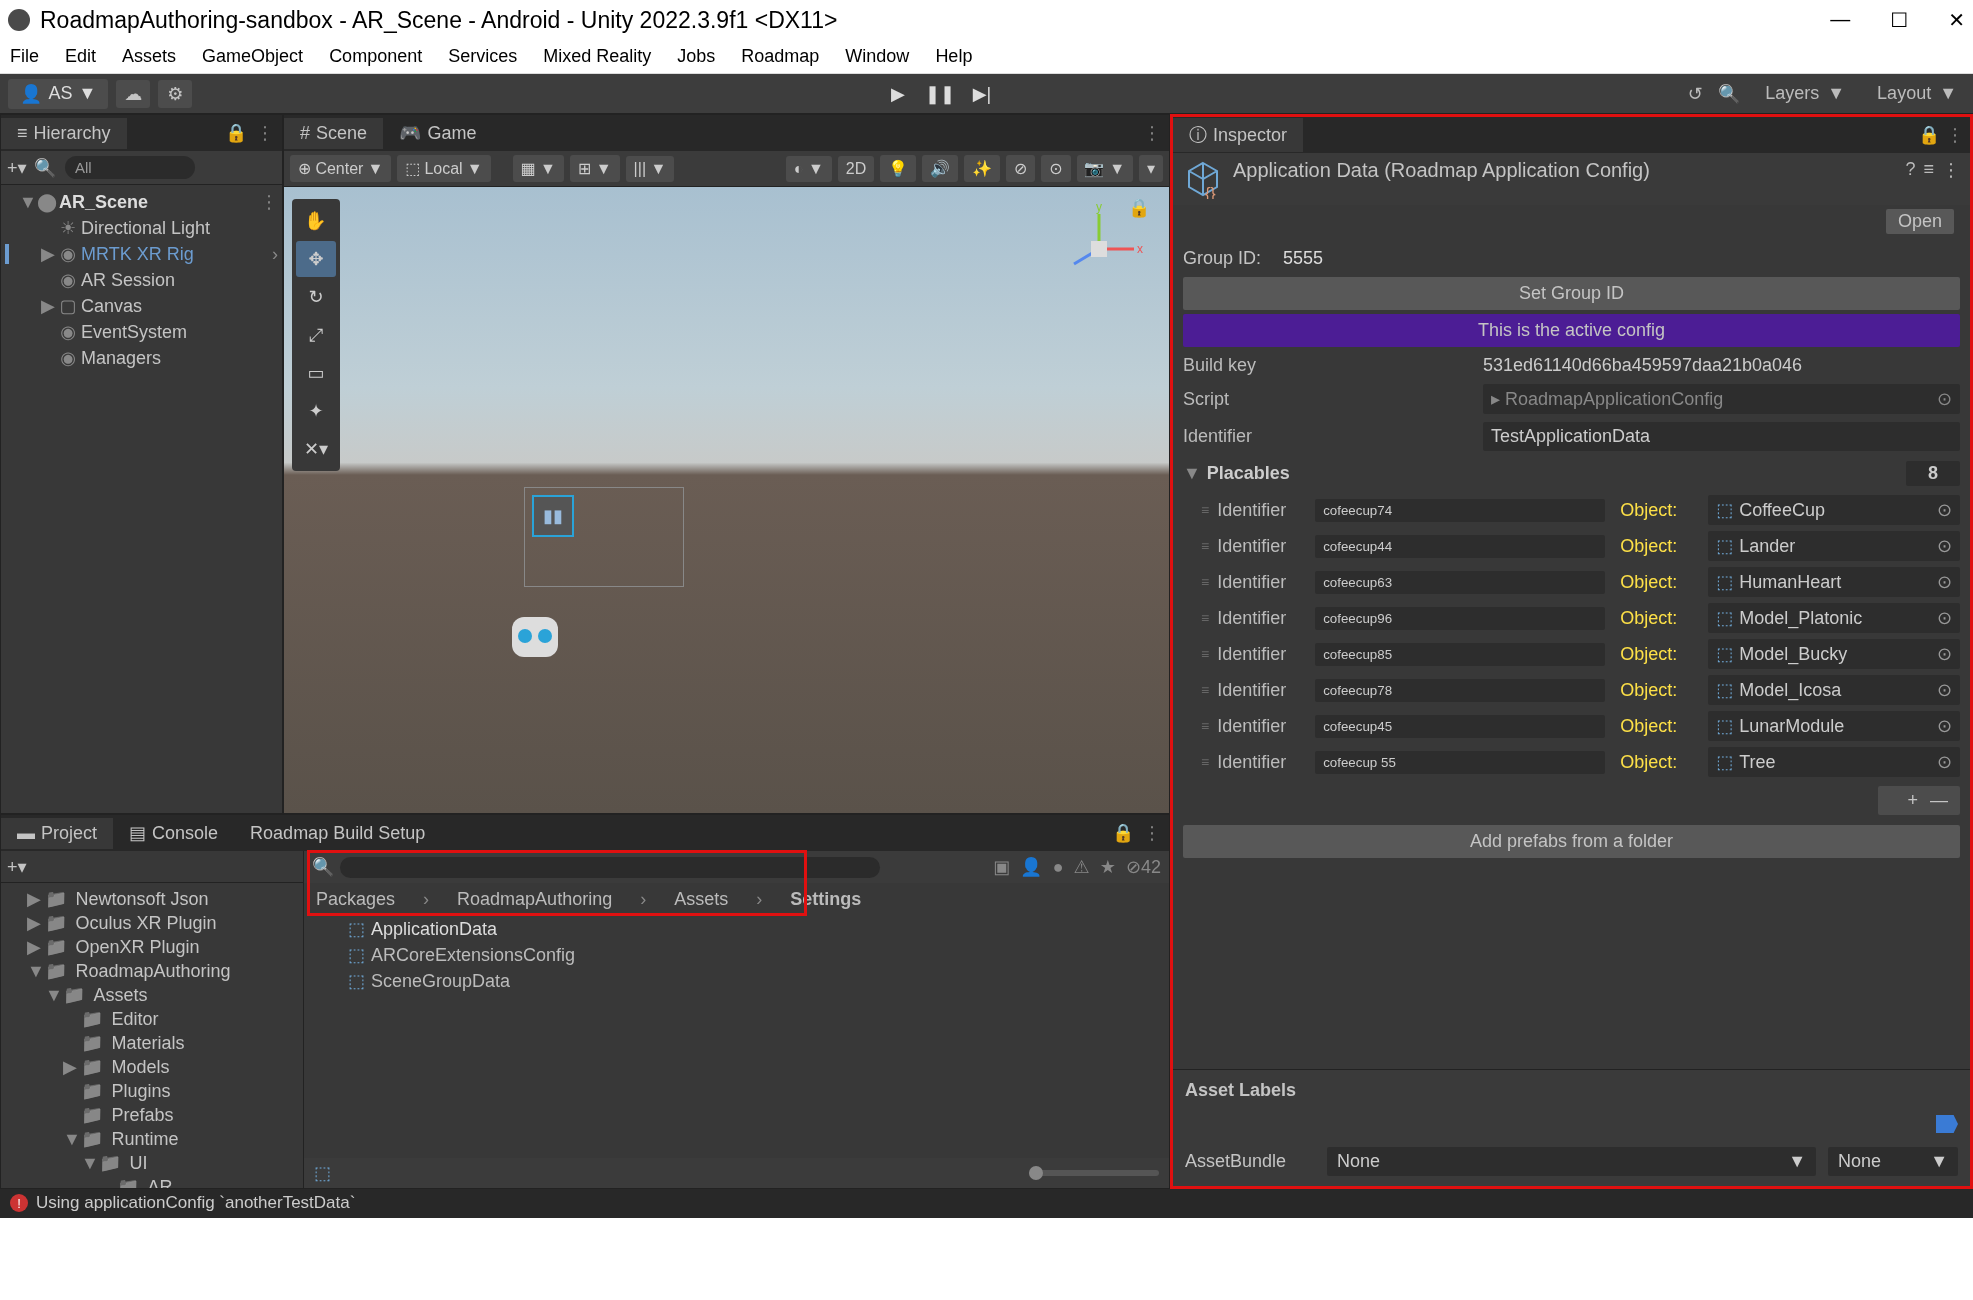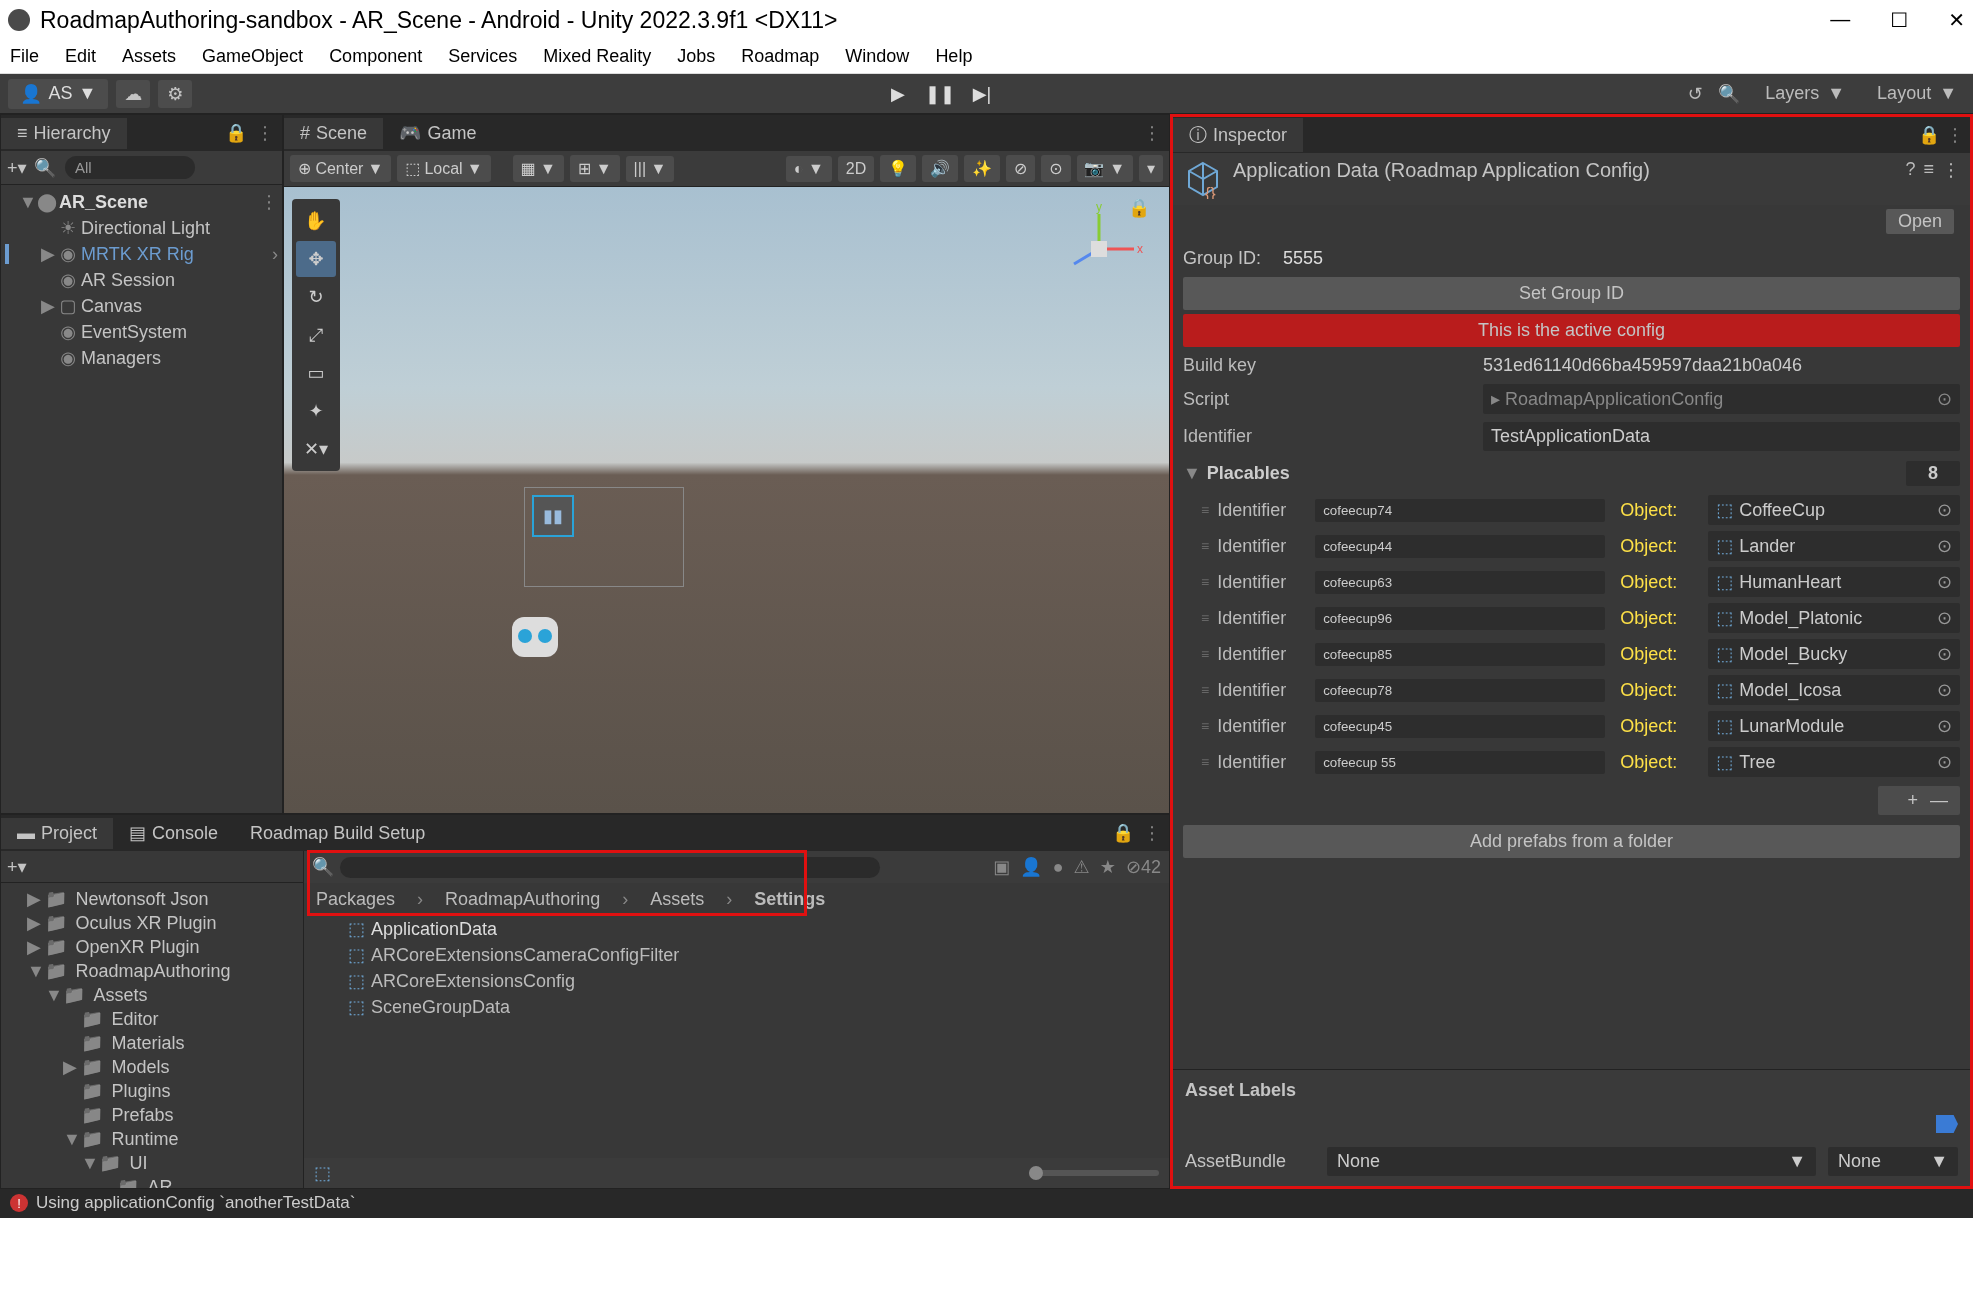--- a/index.html
+++ b/index.html
@@ -91,21 +91,21 @@
 .project-area .tabs { display:flex; background:#282828; height:36px; align-items:center;}
 .project-body { flex:1; display:flex; min-height:0;}
 .proj-left { width:303px; border-right:1px solid #222; overflow:auto;}
 .proj-left .srow { height:32px; display:flex; align-items:center; padding:0 6px; gap:6px; border-bottom:1px solid #222;}
 .proj-tree { padding:4px 0;}
 .proj-tree .tree-row { padding:1px 4px;}
 .proj-right { flex:1; display:flex; flex-direction:column;}
 .proj-right .searchrow { height:32px; background:#3b3b3b; display:flex; align-items:center; padding:0 8px;}
 .proj-right .searchrow input { flex:1; background:#2b2b2b; border:none; border-radius:12px; padding:3px 22px; color:#999; max-width:540px;}
 .proj-right .searchrow .ricons { margin-left:auto; display:flex; gap:10px; color:#888; align-items:center;}
-.breadcrumb { padding:6px 12px; color:#bbb; display:flex; gap:22px; align-items:center; position:relative;text-align:center;}
+.breadcrumb { padding:6px 12px; color:#bbb; display:flex; gap:28px; align-items:center; position:relative;text-align:center;}
 .bc-highlight { position:absolute; border:3px solid #e01010; left:306px; top:-1px; width:500px; height:66px; pointer-events:none;}
 .proj-files { padding:0 12px;}
 .proj-files .file { padding:2px 10px 2px 32px; color:#bbb;}
 .proj-files .file.sel { color:#ddd;}
 .proj-right .pathrow { margin-top:auto; background:#3b3b3b; padding:4px 10px; color:#aaa; display:flex; align-items:center; gap:6px;}
 .proj-right .pathrow .slide { margin-left:auto; width:130px; height:6px; background:#555; border-radius:3px; position:relative;}
 .proj-right .pathrow .slide::before { content:''; width:14px; height:14px; background:#888; border-radius:50%; position:absolute; left:0; top:-4px;}
 
 
 .status { height:30px; background:#282828; display:flex; align-items:center; padding:0 10px; gap:8px; color:#ccc; font-size:17px;}
@@ -331,21 +331,21 @@
       <div style="text-align:right;padding:0 8px">
           <span class="openbtn">Open</span>
         </div>
       <div style="clear:both"></div>
       <div class="body">
         <div class="field-row">
           <span style="width:90px">Group ID:</span>
           <span style="color:#ddd">5555</span>
         </div>
         <div class="widebtn">Set Group ID</div>
-        <div class="widebtn" style="background:#b91c1c">This is the active config</div>
+        <div class="widebtn" style="background:#4c1d95">This is the active config</div>
         <div class="field-row">
             <span class="lab">Build key</span>
             <span style="color:#ccc">531ed61140d66ba459597daa21b0a046</span>
           </div>
         <div class="field-row">
             <span class="lab">Script</span>
             <span class="val" style="color:#888">▸ <span>RoadmapApplicationConfig</span><span style="float:right">⊙</span></span>
           </div>
         <div class="field-row">
             <span class="lab">Identifier</span>
@@ -585,21 +585,20 @@
             <span>Packages</span>
             <span style="color: rgb(136, 136, 136);">›</span>
             <span>RoadmapAuthoring</span>
             <span style="color: rgb(136, 136, 136);">›</span>
             <span>Assets</span>
             <span style="color: rgb(136, 136, 136);">›</span>
             <span style="font-weight: bold;">Settings</span>
           </div>
         <div class="proj-files" id="proj-files">
             <div class="file sel"><span style="color:#6fa8d6;margin-right:6px">⬚</span>ApplicationData</div>
-            <div class="file"><span style="color:#6fa8d6;margin-right:6px">⬚</span>ARCoreExtensionsCameraConfigFilter</div>
             <div class="file"><span style="color:#6fa8d6;margin-right:6px">⬚</span>ARCoreExtensionsConfig</div>
             <div class="file"><span style="color:#6fa8d6;margin-right:6px">⬚</span>SceneGroupData</div>
           </div>
         <div class="pathrow">
           <span style="color:#6fa8d6">⬚</span>
           <div class="slide"></div>
         </div>
       </div>
       <div class="bc-highlight"></div>
     </div>

